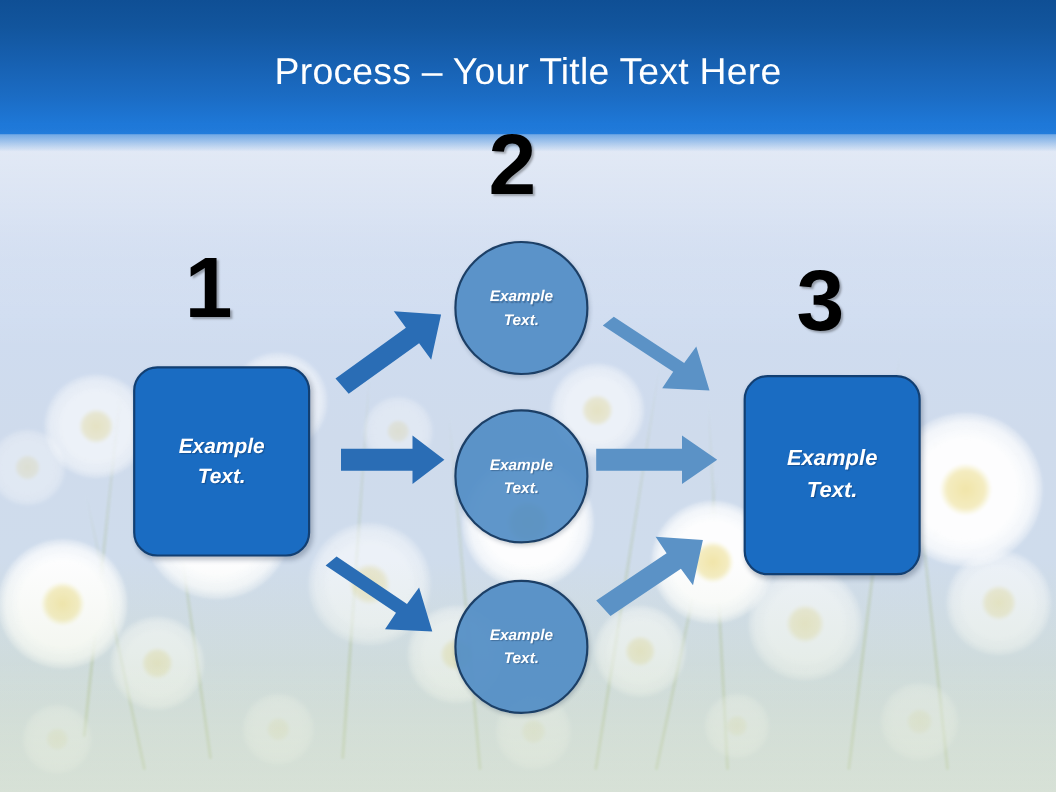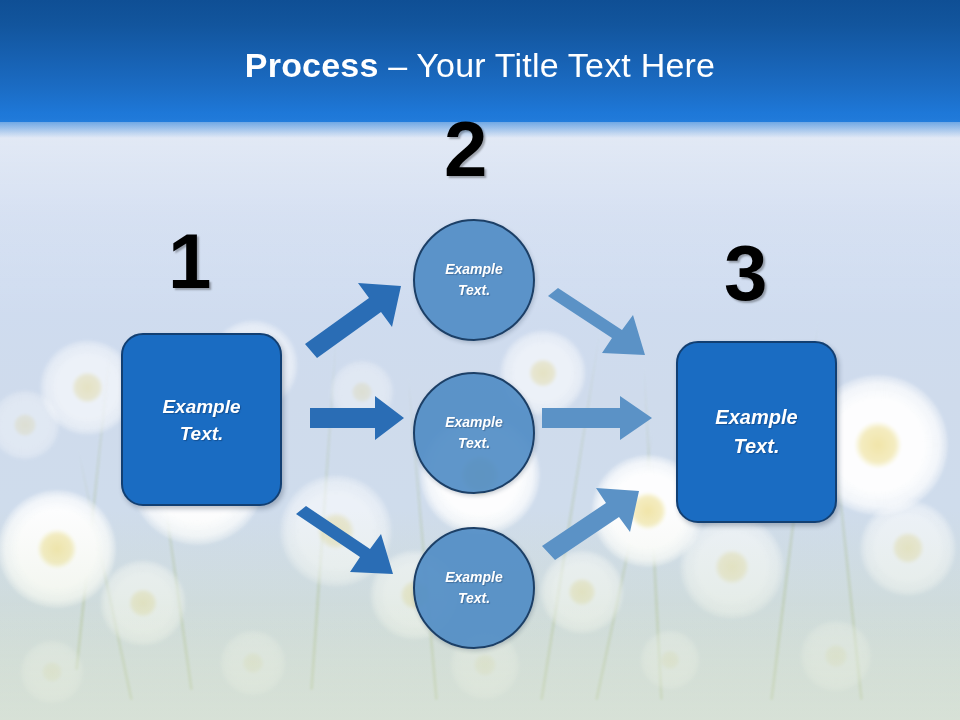--- a/index.html
+++ b/index.html
@@ -103,21 +103,21 @@
     position: absolute;
     left: 0; top: 46px;
     width: 960px;
     text-align: center;
     color: #ffffff;
     font-size: 34px;
     letter-spacing: 0.2px;
     white-space: nowrap;
     z-index: 6;
   }
-  .title-text .strong { font-weight: bold; }
+  .title-text .strong { font-weight: normal; }
   .title-text .rest { font-weight: normal; }
 
   
   .step-num {
     position: absolute;
     color: #000000;
     font-weight: bold;
     font-size: 78px;
     line-height: 78px;
     text-shadow: 2px 2px 2px rgba(0,0,0,0.30);

